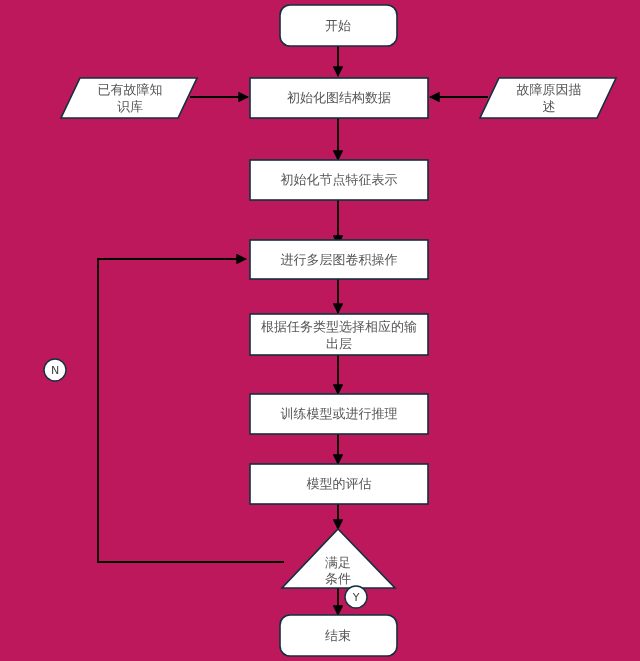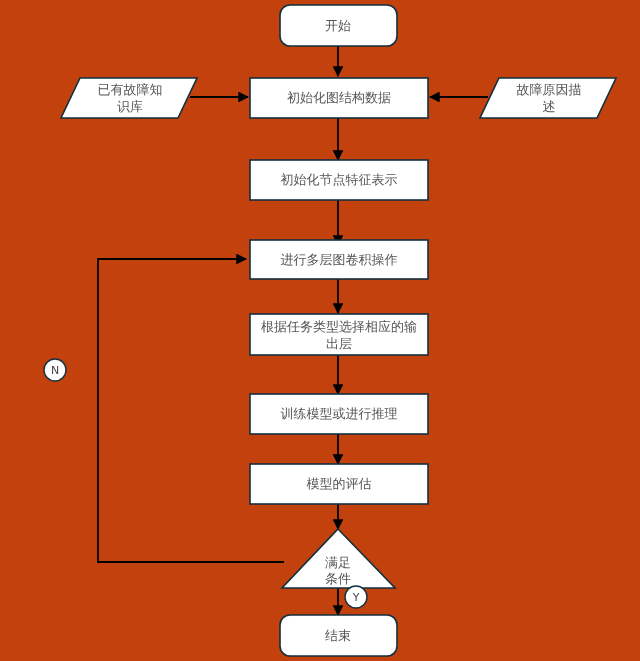--- a/index.html
+++ b/index.html
@@ -7,21 +7,21 @@
     padding: 0;
     background: #ffffff;
   }
   body {
     font-family: "DejaVu Sans", "Liberation Sans", sans-serif;
   }
   #canvas {
     position: relative;
     width: 640px;
     height: 661px;
-    background: #c2410c;
+    background: #be185d;
     overflow: hidden;
   }
   #flow-svg {
     position: absolute;
     left: 0;
     top: 0;
     width: 640px;
     height: 661px;
   }
   .node-shape {

